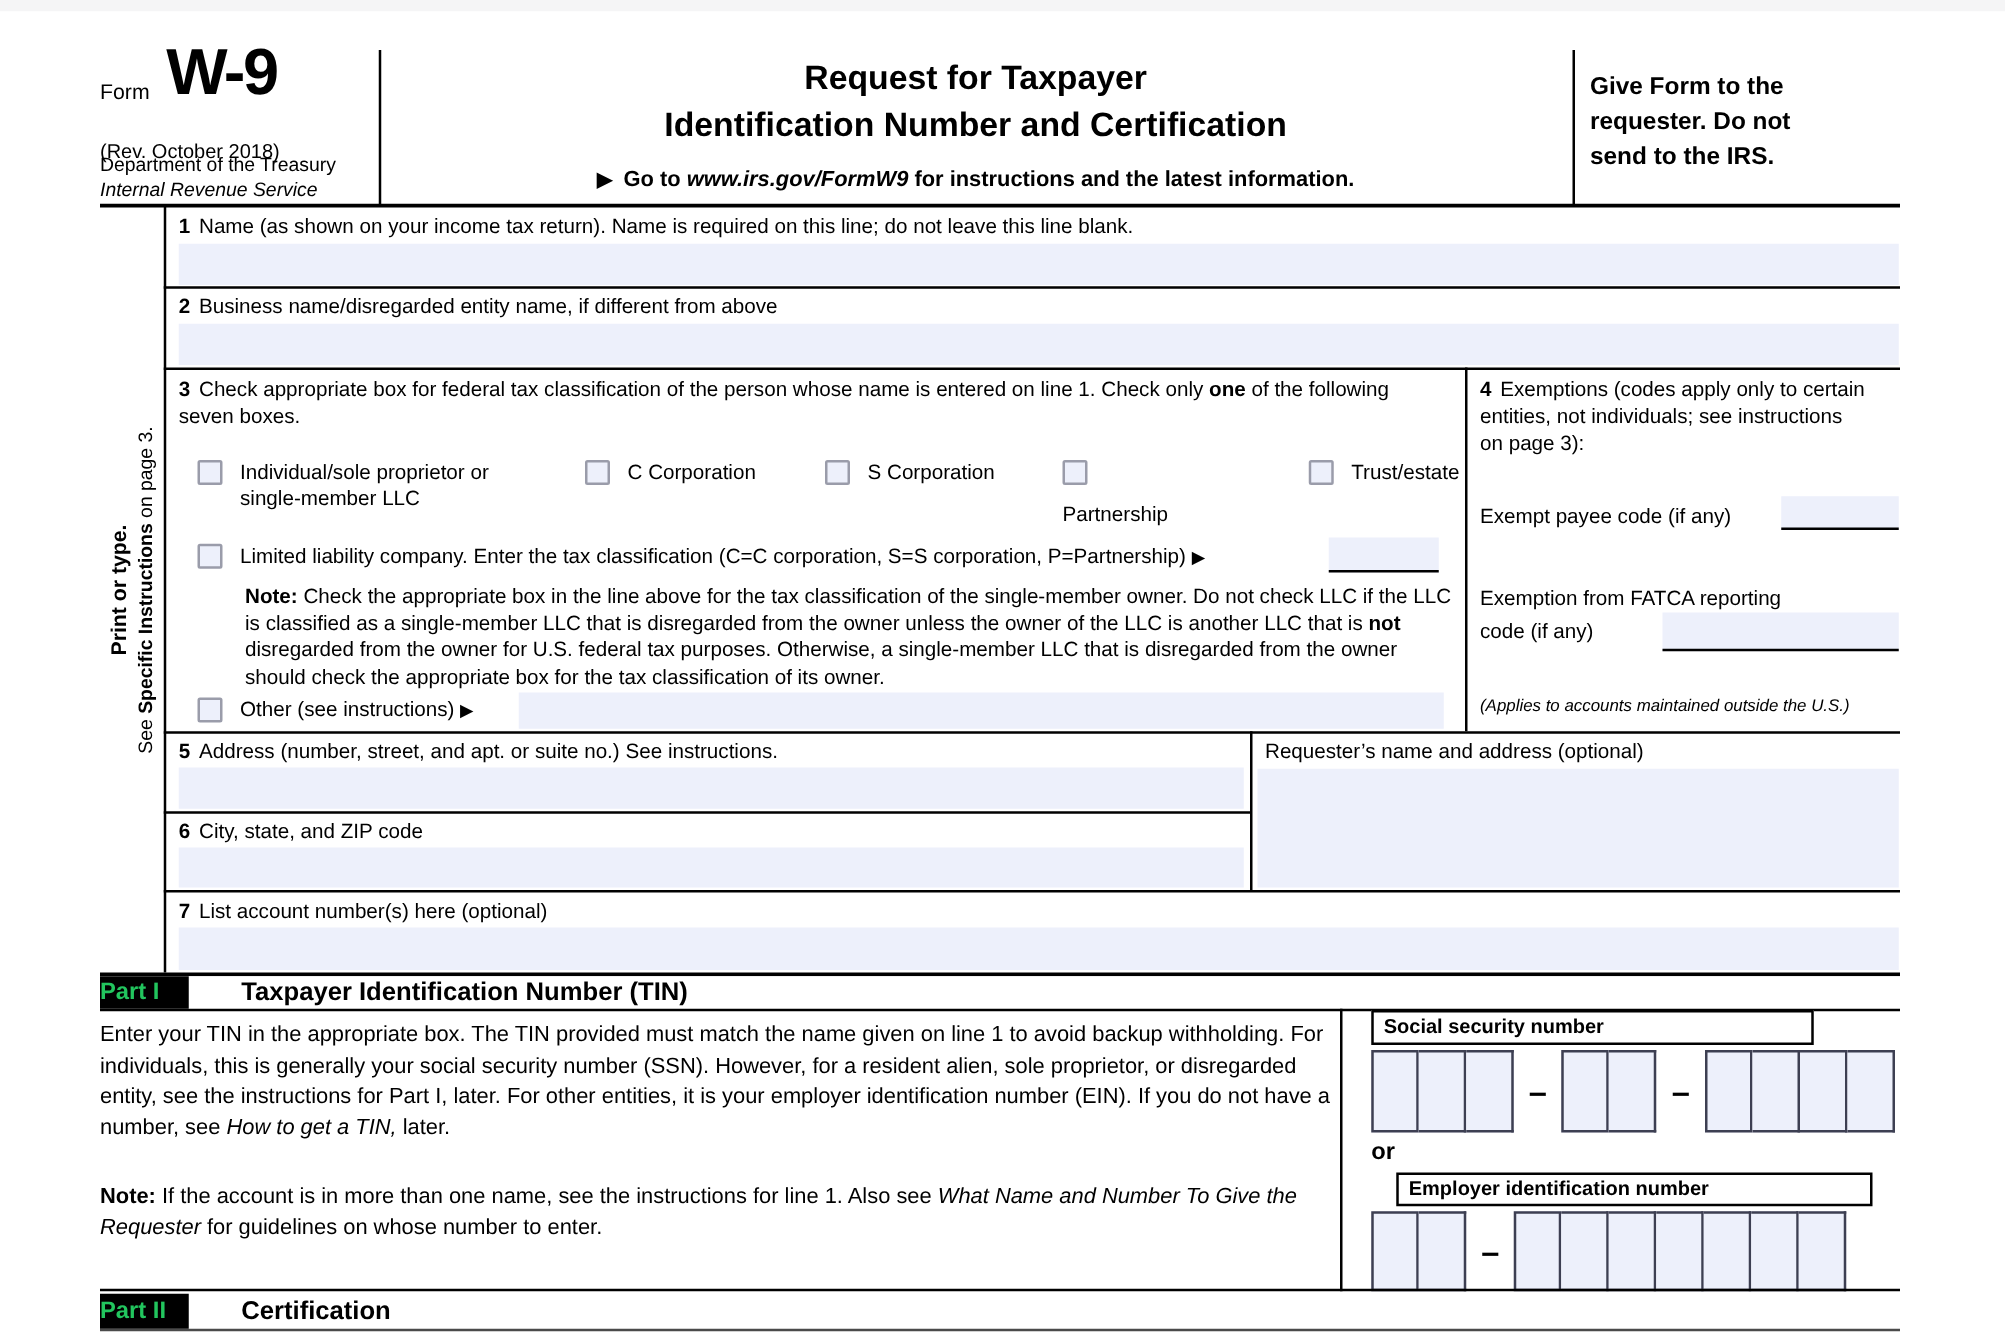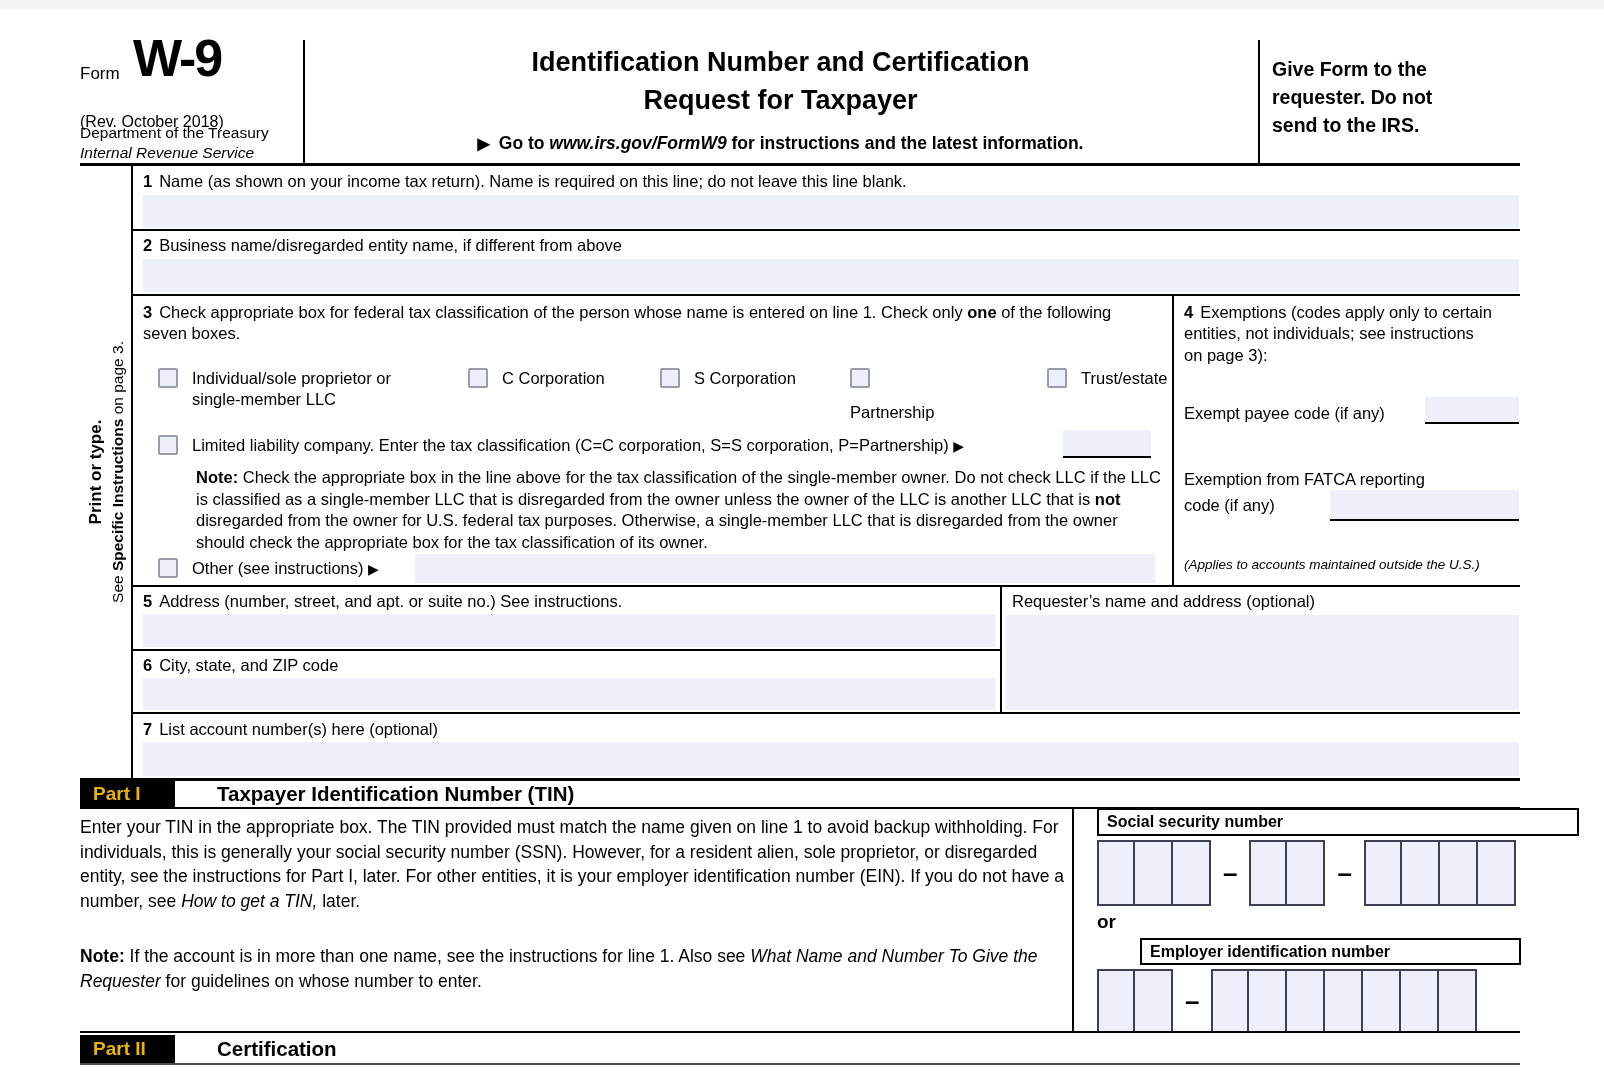--- a/index.html
+++ b/index.html
@@ -25,21 +25,21 @@
   .goto-line{margin-top:13px;font-size:17.5px;font-weight:700;}
   .goto-line .arrow{margin-right:9px;font-size:16px;}
   .give-form{position:absolute;left:1272px;top:56px;width:205px;font-size:19.5px;font-weight:700;line-height:1.43;}
   
   .sidebar{position:absolute;left:80px;top:165px;width:51px;height:613px;}
   .sidebar-inner{position:absolute;left:50%;top:50%;transform:translate(-50%,-50%) rotate(-90deg);text-align:center;white-space:nowrap;}
   .sb1{font-weight:700;font-size:17px;}
   .sb2{font-size:15.5px;margin-top:3px;}
   
   .part-bar{position:absolute;left:80px;width:1440px;display:flex;align-items:stretch;border-bottom:2px solid #000;background:#fff;}
-  .part-badge{background:#000;color:#eab308;font-weight:700;font-size:19px;width:95px;display:flex;align-items:center;padding-left:13px;box-sizing:border-box;}
+  .part-badge{background:#000;color:#22c55e;font-weight:700;font-size:19px;width:71px;display:flex;align-items:center;padding-left:0;box-sizing:border-box;}
   .part-title{font-weight:700;font-size:20.5px;display:flex;align-items:center;margin-left:42px;}
   
   .para{position:absolute;font-size:17.5px;line-height:1.4;}
   
   .tin-label-box{position:absolute;border:2px solid #000;display:flex;align-items:center;padding-left:8px;font-weight:700;font-size:16px;background:#fff;box-sizing:border-box;}
   .tin-row{position:absolute;display:flex;align-items:center;gap:12px;}
   .tin-group{display:flex;}
   .tin-cell{width:38px;background:#edf0fb;border:2px solid #3d3f52;box-sizing:border-box;}
   .tin-cell+.tin-cell{border-left:none;}
   .ssn-row .tin-cell{height:66px;}
@@ -55,22 +55,22 @@
 
   <div class="top-edge"></div>
 
   <div class="form-label">Form</div>
   <div class="form-number">W-9</div>
   <div class="form-rev">(Rev. October 2018)</div>
   <div class="form-dept">Department of the Treasury</div>
   <div class="form-irs">Internal Revenue Service</div>
 
   <div class="title-block">
+    <div class="title-line">Request for Taxpayer</div>
     <div class="title-line">Identification Number and Certification</div>
-    <div class="title-line">Request for Taxpayer</div>
     <div class="goto-line"><span class="arrow">▶</span><span>Go to </span><i>www.irs.gov/FormW9</i><span> for instructions and the latest information.</span></div>
   </div>
 
   <div class="give-form">Give Form to the requester. Do not send to the IRS.</div>
 
   <div class="line" style="left:303px;top:40px;width:1.5px;height:125px;"></div>
   <div class="line" style="left:1258px;top:40px;width:1.5px;height:125px;"></div>
   <div class="line" style="left:80px;top:163px;width:1440px;height:3px;"></div>
 
   <div class="sidebar">
@@ -157,21 +157,21 @@
   <div class="part-bar" style="top:781px;height:26px;">
     <div class="part-badge">Part I</div>
     <div class="part-title">Taxpayer Identification Number (TIN)</div>
   </div>
 
   <p class="para" style="left:80px;top:815px;width:988px;margin:0;"><span>Enter your TIN in the appropriate box. The TIN provided must match the name given on line 1 to avoid backup withholding. For individuals, this is generally your social security number (SSN). However, for a resident alien, sole proprietor, or disregarded entity, see the instructions for Part I, later. For other entities, it is your employer identification number (EIN). If you do not have a number, see </span><i>How to get a TIN,</i><span> later.</span></p>
   <p class="para" style="left:80px;top:944px;width:988px;margin:0;"><b>Note:</b><span> If the account is in more than one name, see the instructions for line 1. Also see </span><i>What Name and Number To Give the Requester</i><span> for guidelines on whose number to enter.</span></p>
 
   <div class="line" style="left:1072px;top:807px;width:1.5px;height:226px;"></div>
 
-  <div class="tin-label-box" style="left:1097px;top:808px;width:482px;height:28px;">
+  <div class="tin-label-box" style="left:1097px;top:808px;width:354px;height:28px;">
       <span>Social security number</span>
     </div>
   <div class="tin-row ssn-row" style="left:1097px;top:840px;">
       <span class="tin-group">
         <span class="tin-cell"></span>
         <span class="tin-cell"></span>
         <span class="tin-cell"></span>
       </span>
       <span class="tin-dash">–</span>
       <span class="tin-group">
@@ -182,21 +182,21 @@
       <span class="tin-group">
         <span class="tin-cell"></span>
         <span class="tin-cell"></span>
         <span class="tin-cell"></span>
         <span class="tin-cell"></span>
       </span>
     </div>
 
   <div class="lbl" style="left:1097px;top:910px;font-size:19px;font-weight:700;">or</div>
 
-  <div class="tin-label-box" style="left:1140px;top:938px;width:381px;height:27px;">
+  <div class="tin-label-box" style="left:1117px;top:938px;width:381px;height:27px;">
       <span>Employer identification number</span>
     </div>
   <div class="tin-row ein-row" style="left:1097px;top:969px;">
       <span class="tin-group">
         <span class="tin-cell"></span>
         <span class="tin-cell"></span>
       </span>
       <span class="tin-dash">–</span>
       <span class="tin-group">
         <span class="tin-cell"></span>

